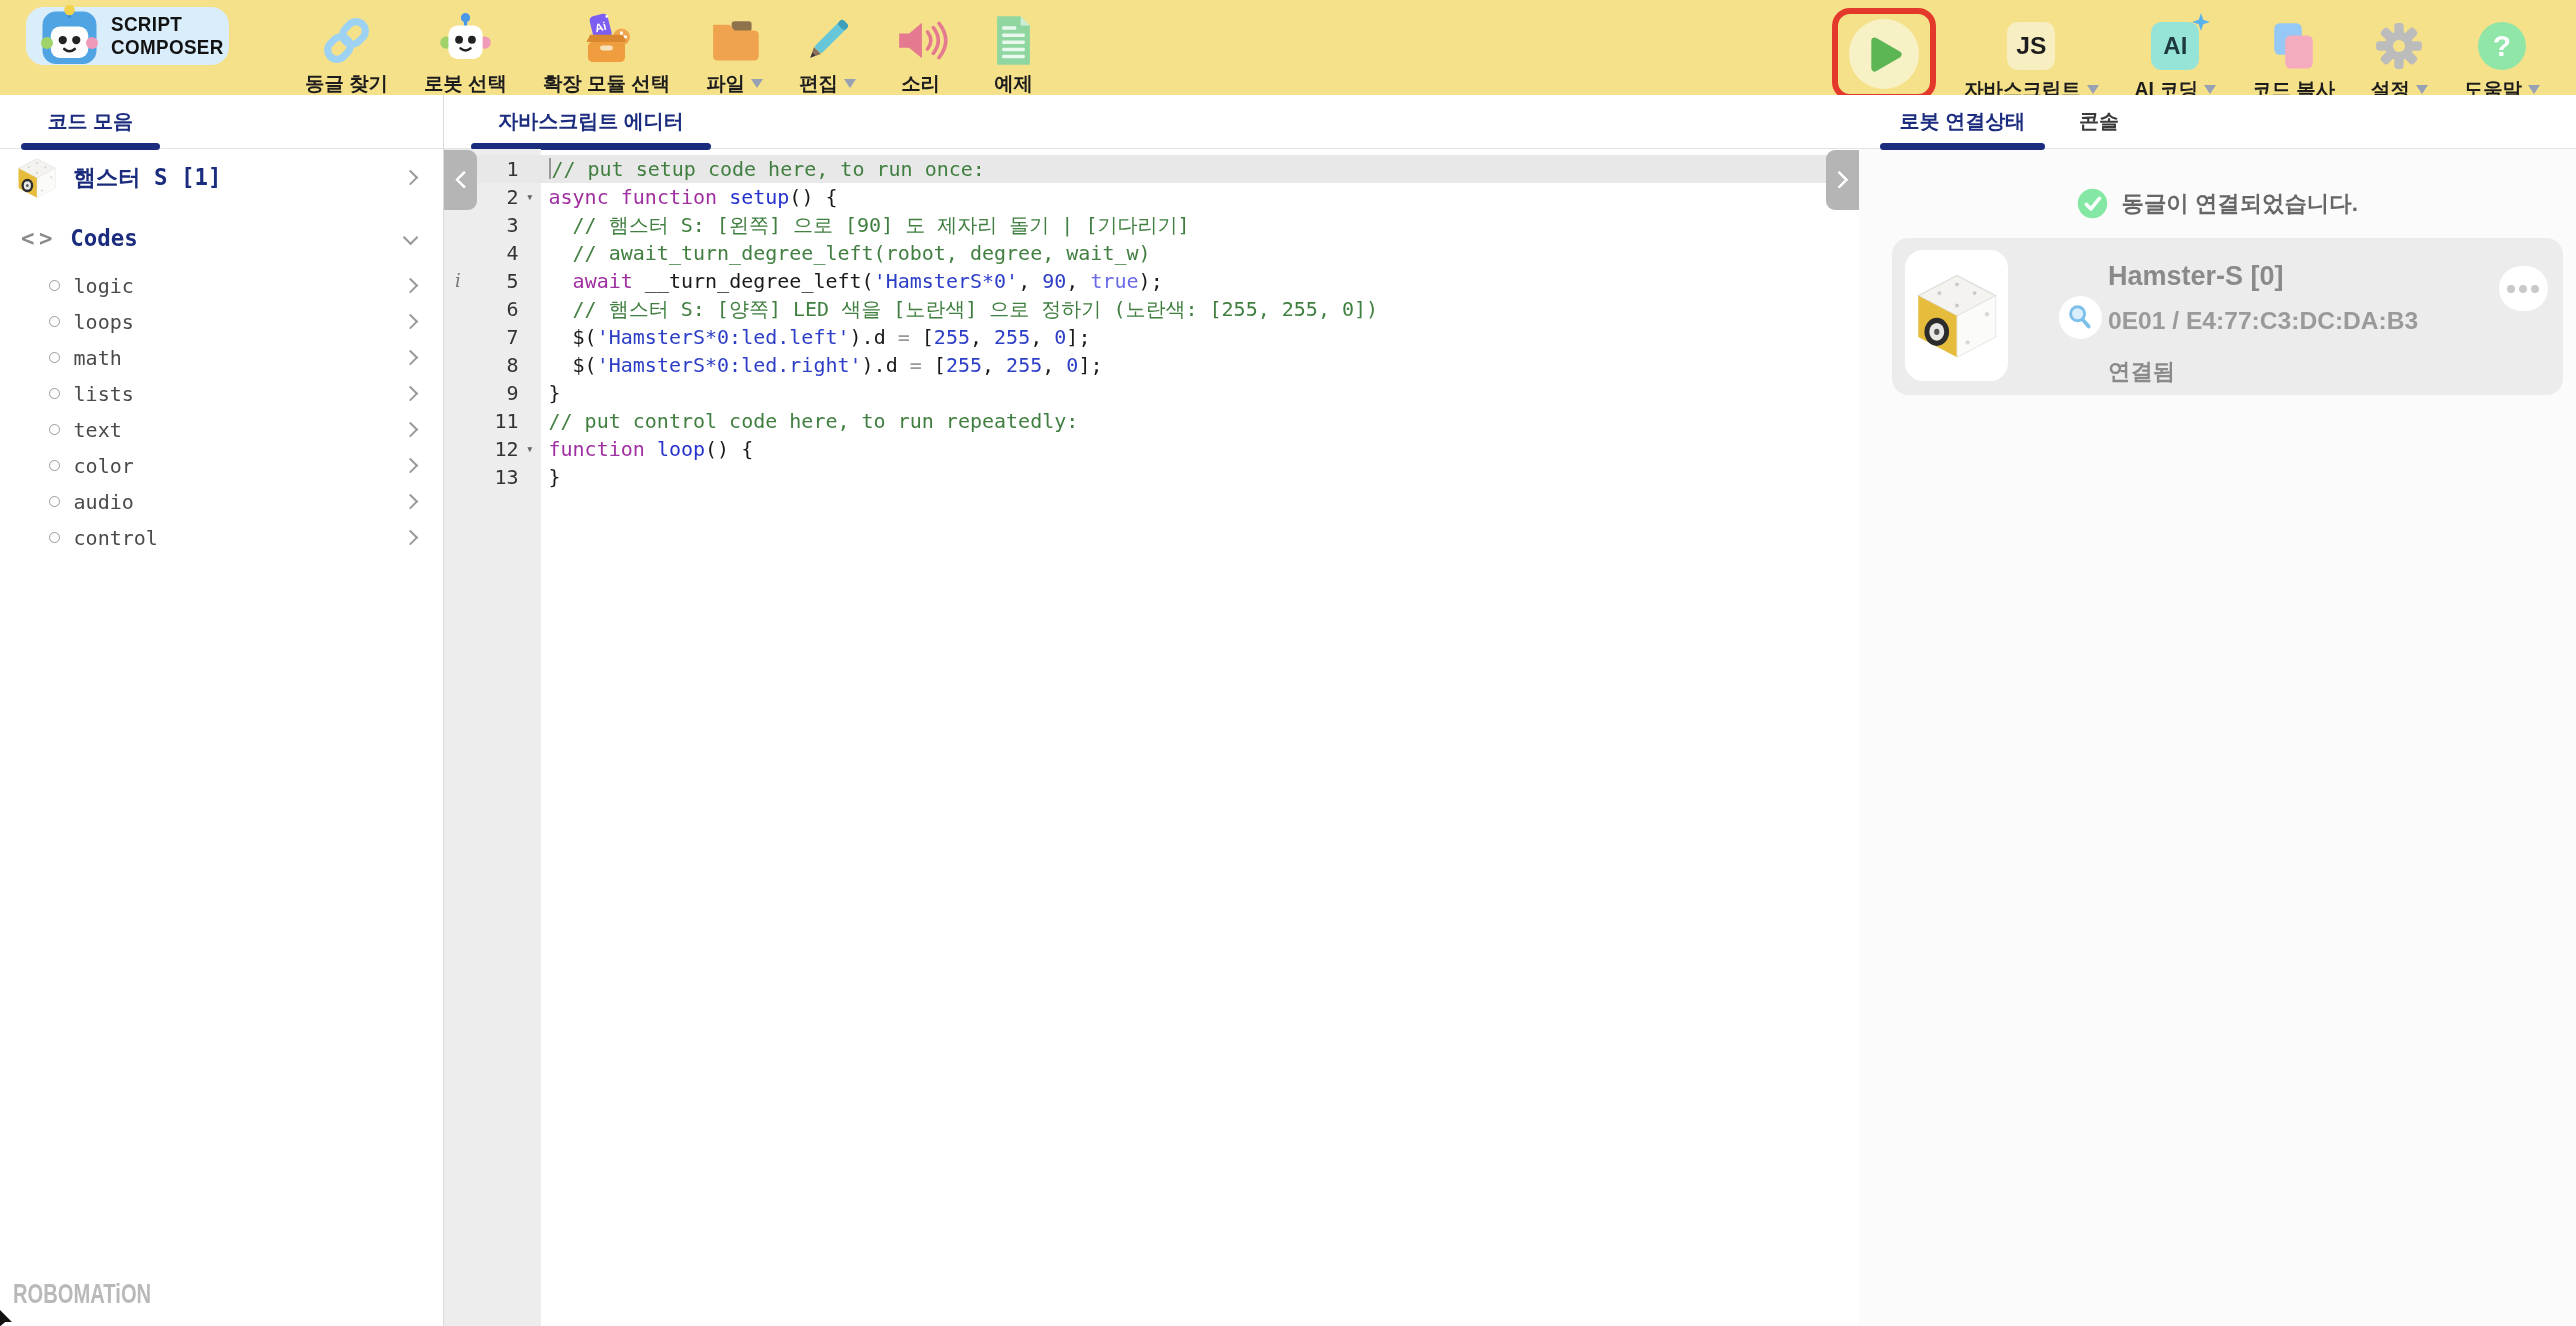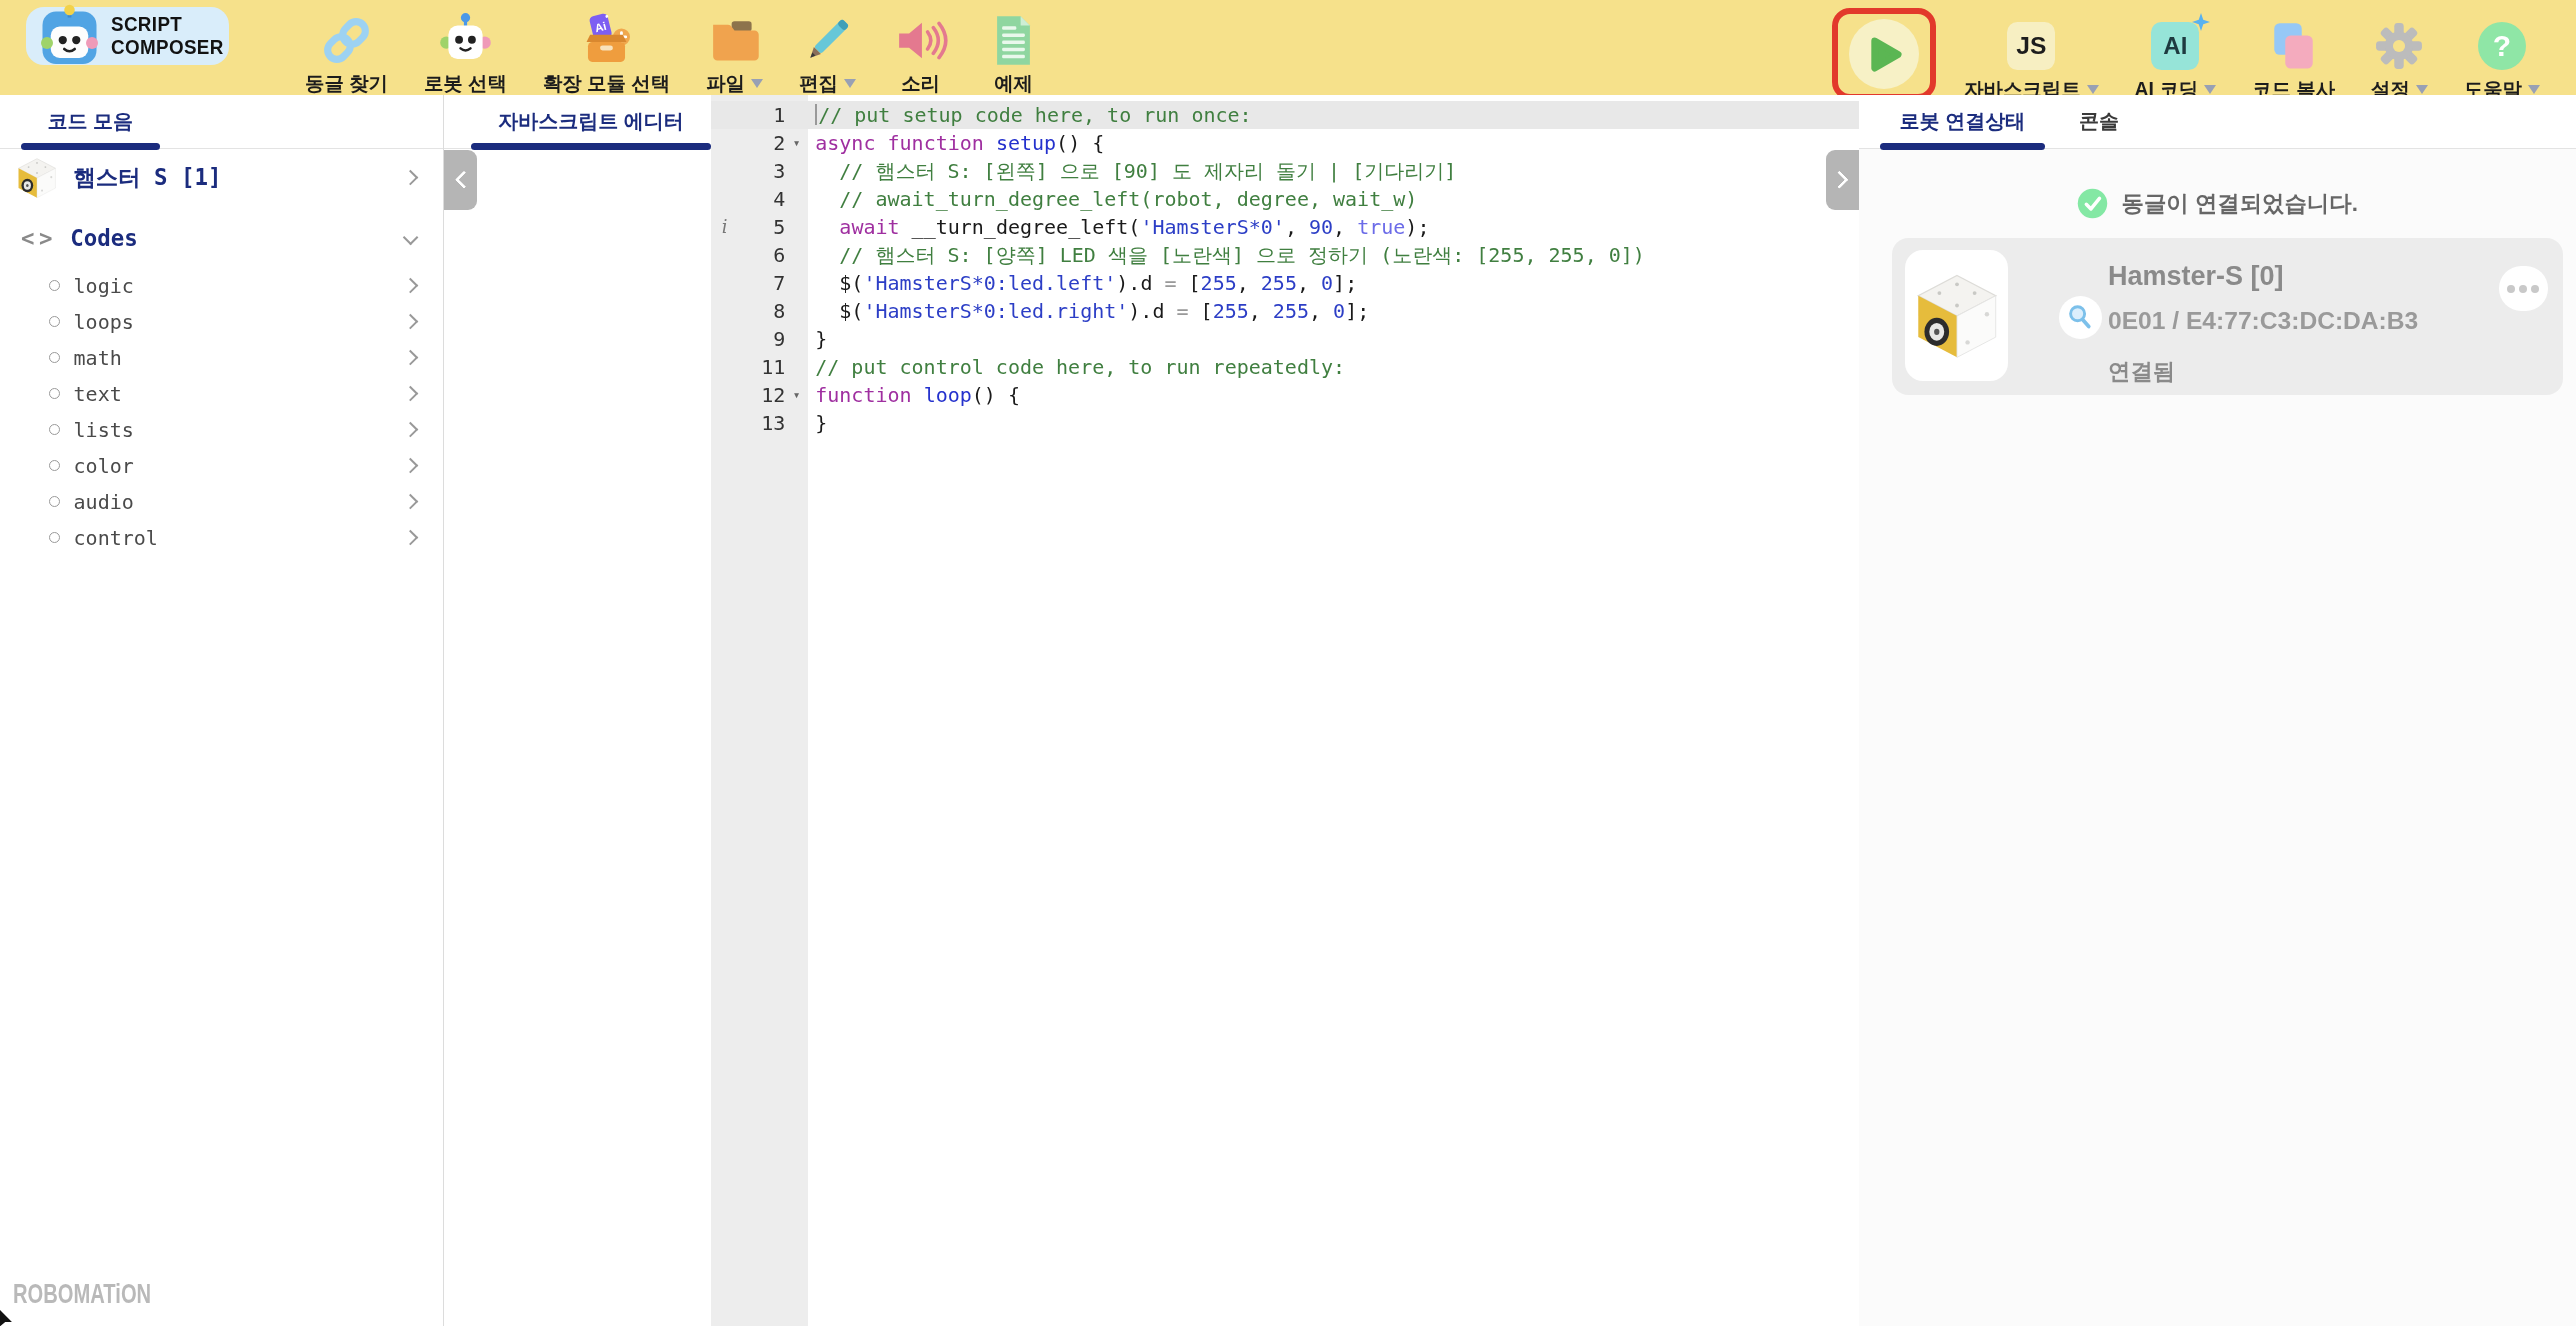--- a/index.html
+++ b/index.html
@@ -51,21 +51,21 @@
   .row-spacer { flex:1; }
   .row-chev { margin-right:27px; }
   .cat-list { margin-top:9px; }
   .cat-row { display:flex; align-items:center; height:36px; padding-left:49px; cursor:pointer; }
   .cat-bullet { width:11.2px; height:11.2px; border:1.5px solid #9a9a9a; border-radius:50%; flex:none; }
   .cat-label { margin-left:13.4px; font-family:"DejaVu Sans Mono", monospace; font-size:20px; color:#4a4a4a; }
   .brand { position:absolute; left:13.4px; bottom:16.4px; font-size:28px; font-weight:800; color:#b9b9b9; letter-spacing:0px; transform:scaleX(.72); transform-origin:left; }
   .mouse-cursor { position:absolute; left:0; bottom:0; }
 
   
-  .editor { flex:1; display:flex; position:relative; background:#fff; min-width:0; }
+  .editor { flex:1; display:flex; flex-direction:column; position:relative; background:#fff; min-width:0; }
   .editor .tab { margin-left:11.2px; }
   .collapse { position:absolute; top:55px; width:33px; height:60px; background:#b5b5b5; display:flex; align-items:center; justify-content:center; cursor:pointer; z-index:5; }
   .collapse-left { left:0; border-radius:0 9px 9px 0; }
   .collapse-left .chev-white { transform:rotate(135deg); margin-left:6px; }
   .collapse-right { right:0; border-radius:9px 0 0 9px; }
   .collapse-right .chev-white { transform:rotate(-45deg); margin-right:6px; }
   .code { flex:1; position:relative; font-family:"DejaVu Sans Mono", monospace; font-size:20px; padding-top:6px; }
   .gutter-bg { position:absolute; left:0; top:0; bottom:0; width:97px; background:#ededed; }
   .cline { position:relative; display:flex; height:28px; line-height:28px; }
   .cline.active { background:#e8e8e8; }
@@ -315,27 +315,27 @@
           <span class="chev chev-right row-chev"></span>
         </div>
         <div class="cat-row">
           <span class="cat-bullet"></span>
           <span class="cat-label">math</span>
           <span class="row-spacer"></span>
           <span class="chev chev-right row-chev"></span>
         </div>
         <div class="cat-row">
           <span class="cat-bullet"></span>
+          <span class="cat-label">lists</span>
+          <span class="row-spacer"></span>
+          <span class="chev chev-right row-chev"></span>
+        </div>
+        <div class="cat-row">
+          <span class="cat-bullet"></span>
           <span class="cat-label">text</span>
-          <span class="row-spacer"></span>
-          <span class="chev chev-right row-chev"></span>
-        </div>
-        <div class="cat-row">
-          <span class="cat-bullet"></span>
-          <span class="cat-label">lists</span>
           <span class="row-spacer"></span>
           <span class="chev chev-right row-chev"></span>
         </div>
         <div class="cat-row">
           <span class="cat-bullet"></span>
           <span class="cat-label">color</span>
           <span class="row-spacer"></span>
           <span class="chev chev-right row-chev"></span>
         </div>
         <div class="cat-row">

